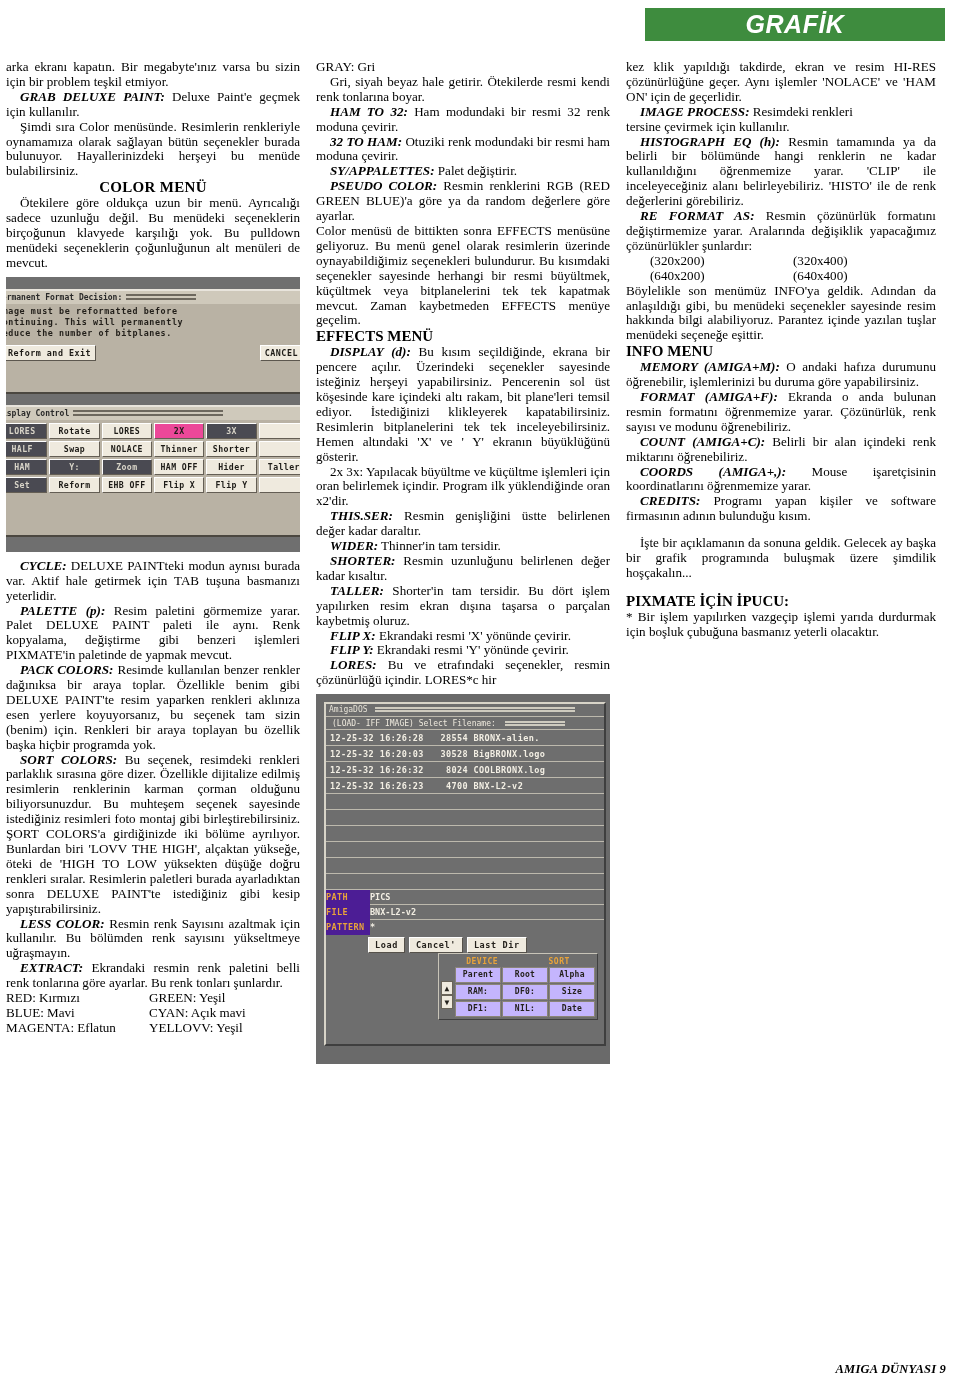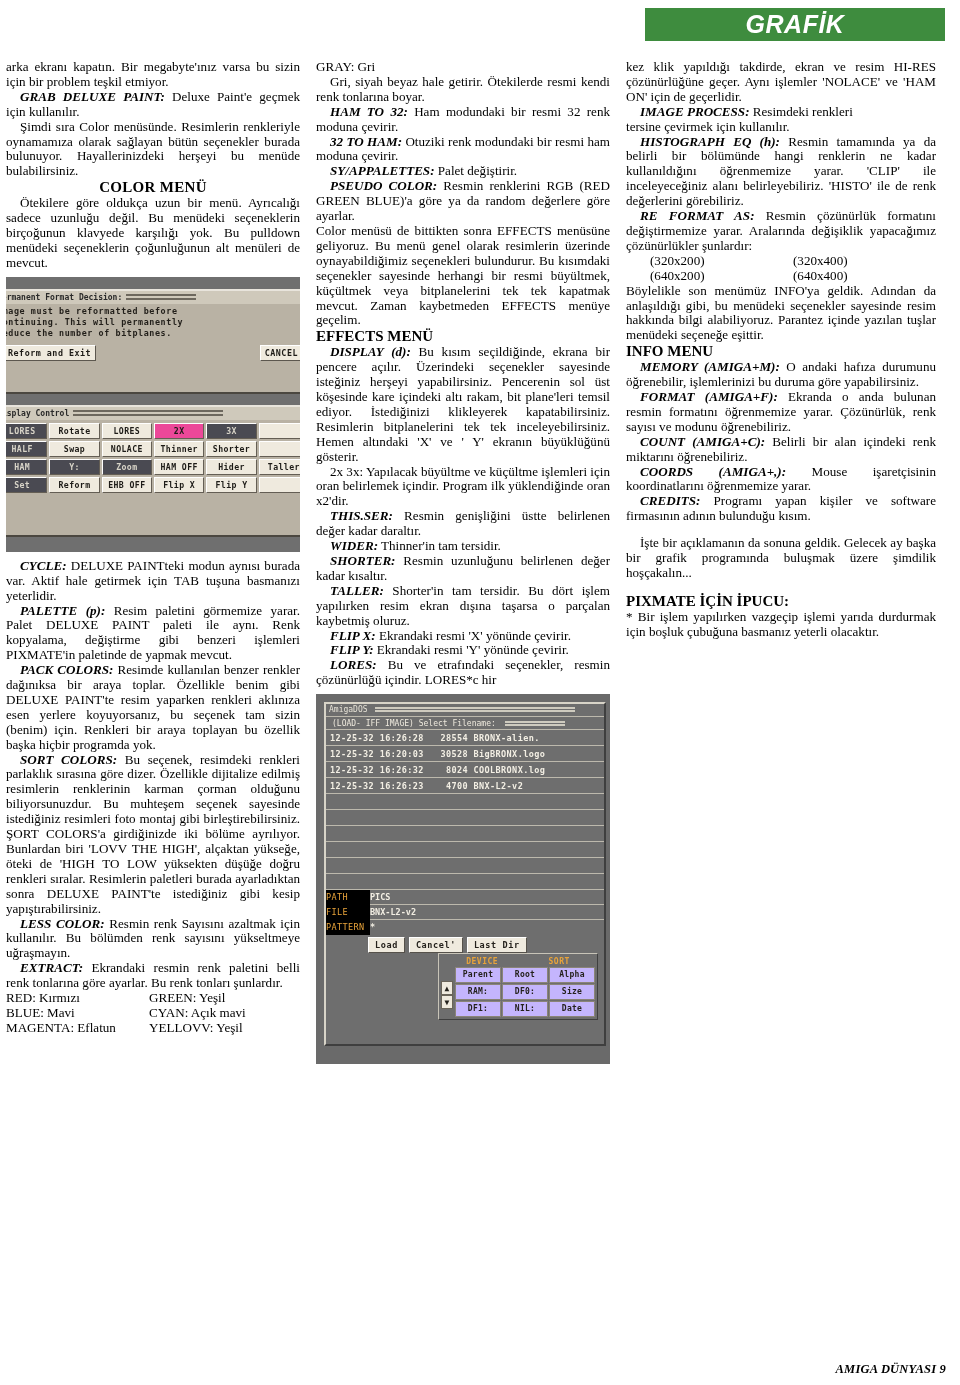--- a/index.html
+++ b/index.html
@@ -174,22 +174,22 @@
     height: 16px; color: #f3efe4; font-size: 8.5px; line-height: 16px;
     border-top: 1px solid #bdb9ad;
     white-space: pre;
     padding-left: 4px;
     letter-spacing: 0.4px;
     font-weight: bold;
   }
   .req-row.blank { color: transparent; }
   .req-field-label {
     display:inline-block; width: 44px;
-    background:#000000; color:#e8a33a; font-size:8.5px;
-    font-weight:normal; letter-spacing:0.4px;
+    background:#4c1d95; color:#e8a33a; font-size:8.5px;
+    font-weight:bold; letter-spacing:0.4px;
   }
   .req-field-row {
     height: 15px; line-height: 15px; font-size: 8.5px;
     border-top: 1px solid #bdb9ad;
     color: #f2eee3; white-space: pre; font-weight:bold;
   }
   .req-buttons { display:flex; gap:4px; margin-top:3px; padding-left:42px; }
   .req-btn {
     background:#efeade; color:#24211c; font-size:8.5px; line-height:14px;
     padding:0 6px; letter-spacing:0.6px; font-weight:bold;

